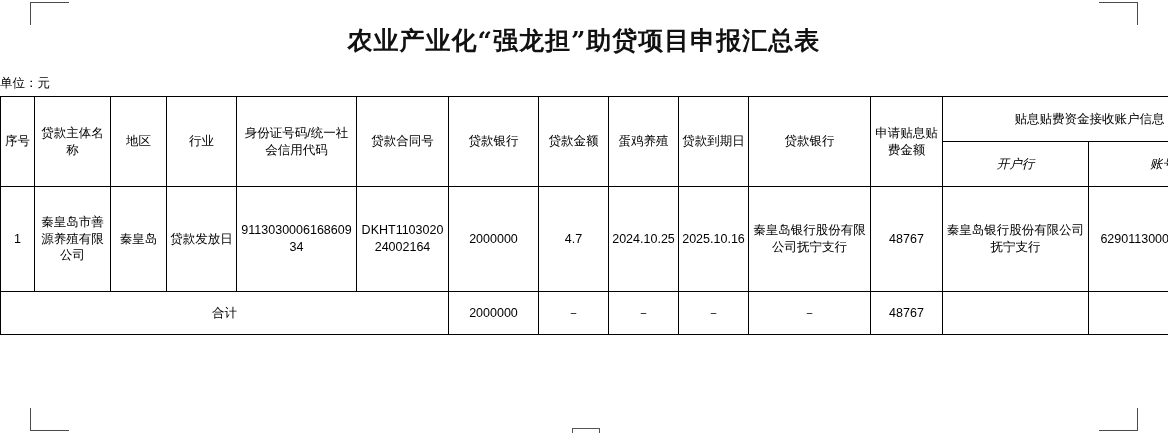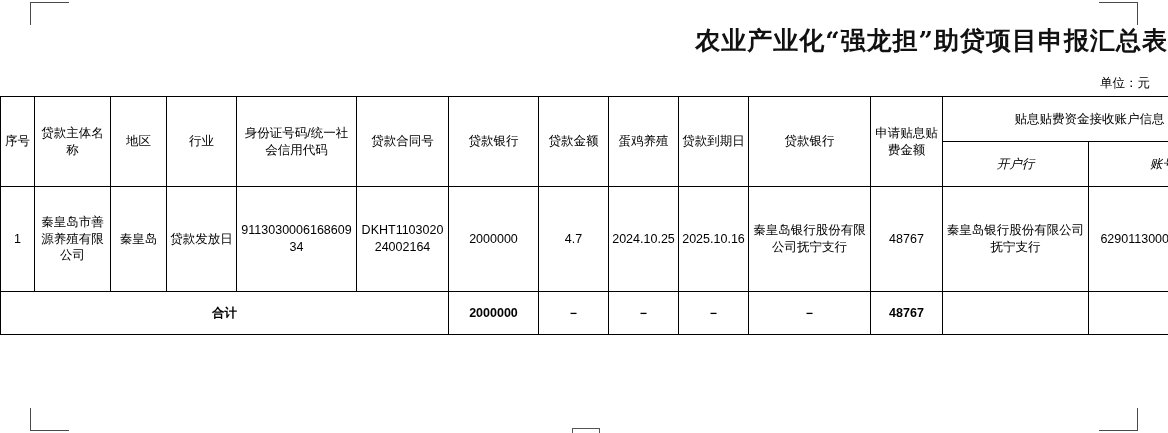--- a/index.html
+++ b/index.html
@@ -27,31 +27,30 @@
     border-style: solid;
     width: 38px;
     height: 22px;
   }
   .crop.tl { left: 30px;  top: 2px;  border-width: 1px 0 0 1px; }
   .crop.tr { right: 30px; top: 2px;  border-width: 1px 1px 0 0; }
   .crop.bl { left: 30px;  bottom: 2px; border-width: 0 0 1px 1px; }
   .crop.br { right: 30px; bottom: 2px; border-width: 0 1px 1px 0; }
 
   .doc-title {
-    text-align: right;
+    text-align: center;
     font-family: "DejaVu Serif", "Liberation Serif", serif;
     font-weight: bold;
     font-size: 25px;
     letter-spacing: 1px;
     padding-top: 24px;
     margin: 0;
     color: #111;
   }
   .unit-line {
-    text-align: right;
     font-size: 12.5px;
     padding: 18px 18px 4px 0;
   }
   table.main {
     border-collapse: collapse;
     width: 1140px;
     margin: 0 auto;
     table-layout: fixed;
   }
   table.main th,
@@ -79,21 +78,21 @@
   .h-rate     { width: 70px; }
   .h-issue    { width: 70px; }
   .h-due      { width: 70px; }
   .h-bank     { width: 122px; }
   .h-apply    { width: 72px; }
   .h-openbank { width: 146px; }
   .h-account  { width: 148px; }
 
   .head-tall { height: 150px; }
   .data-row td { height: 98px; }
-  .total-row td { height: 36px; font-weight: bold; }
+  .total-row td { height: 36px; }
   .group-head { height: 50px; }
   .sub-head { height: 54px; font-style: italic; }
   .bottom-mark {
     position: absolute;
     left: 572px;
     bottom: 0;
     width: 26px;
     height: 4px;
     border: 1px solid #555;
     border-bottom: none;

